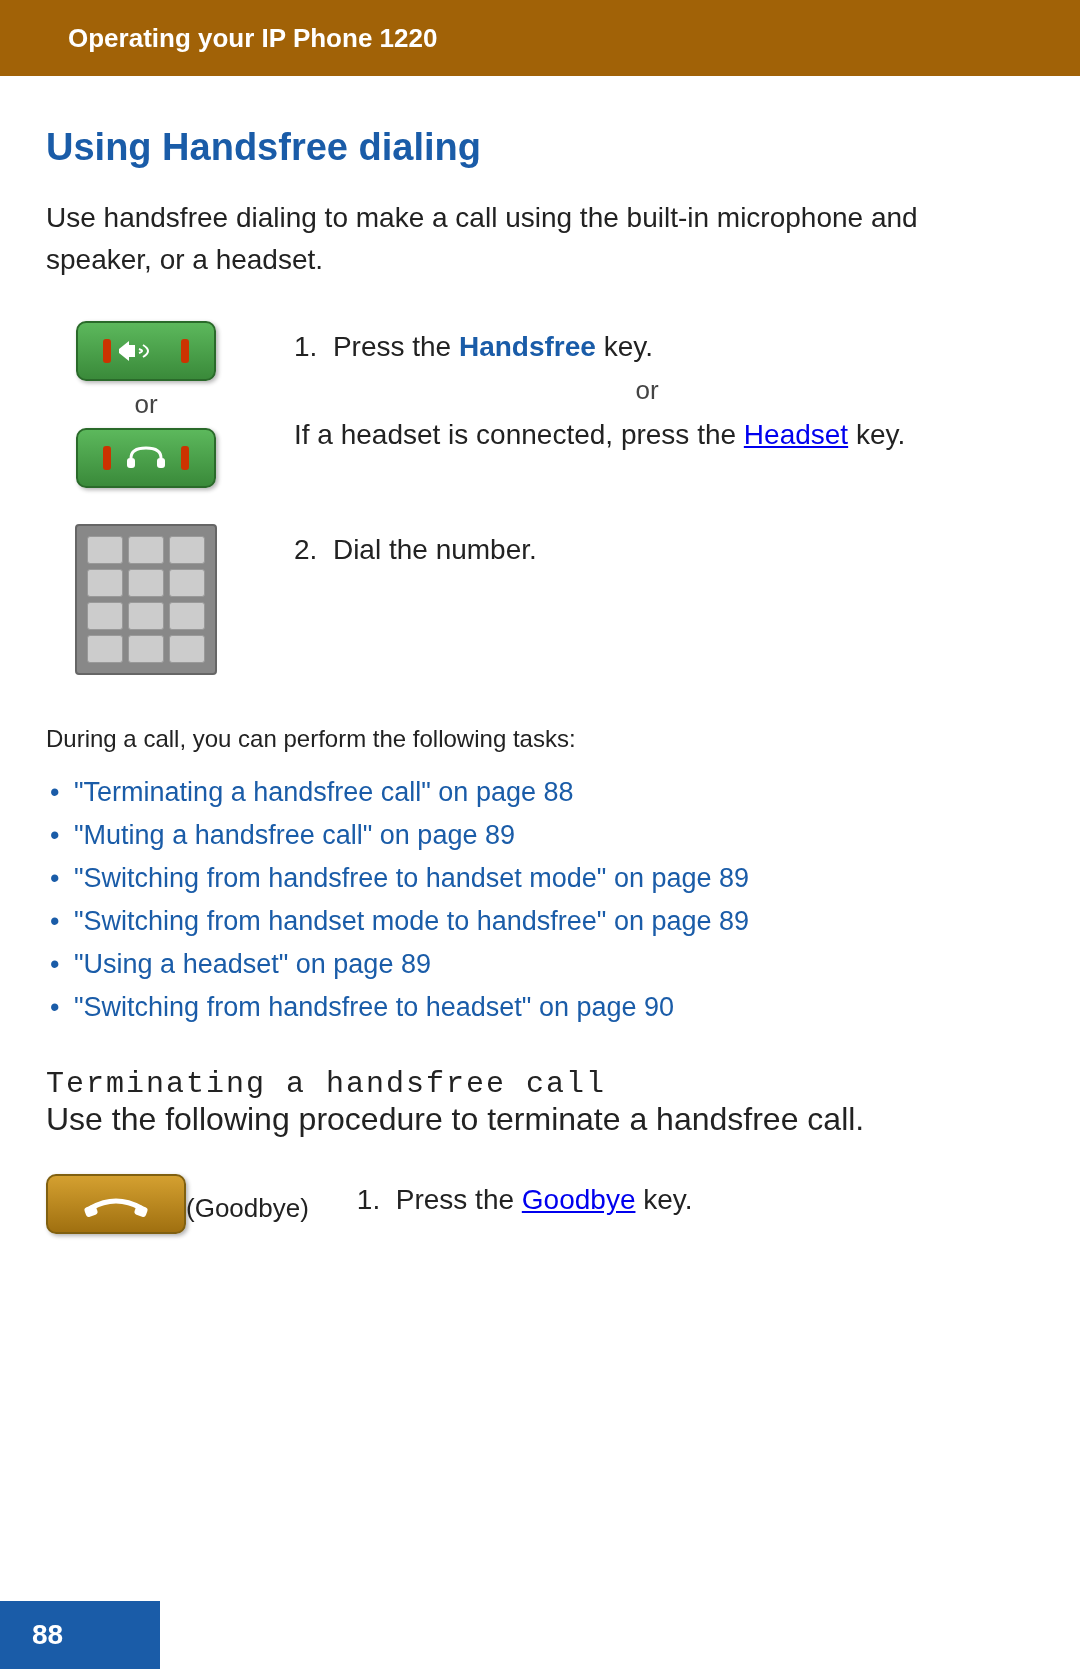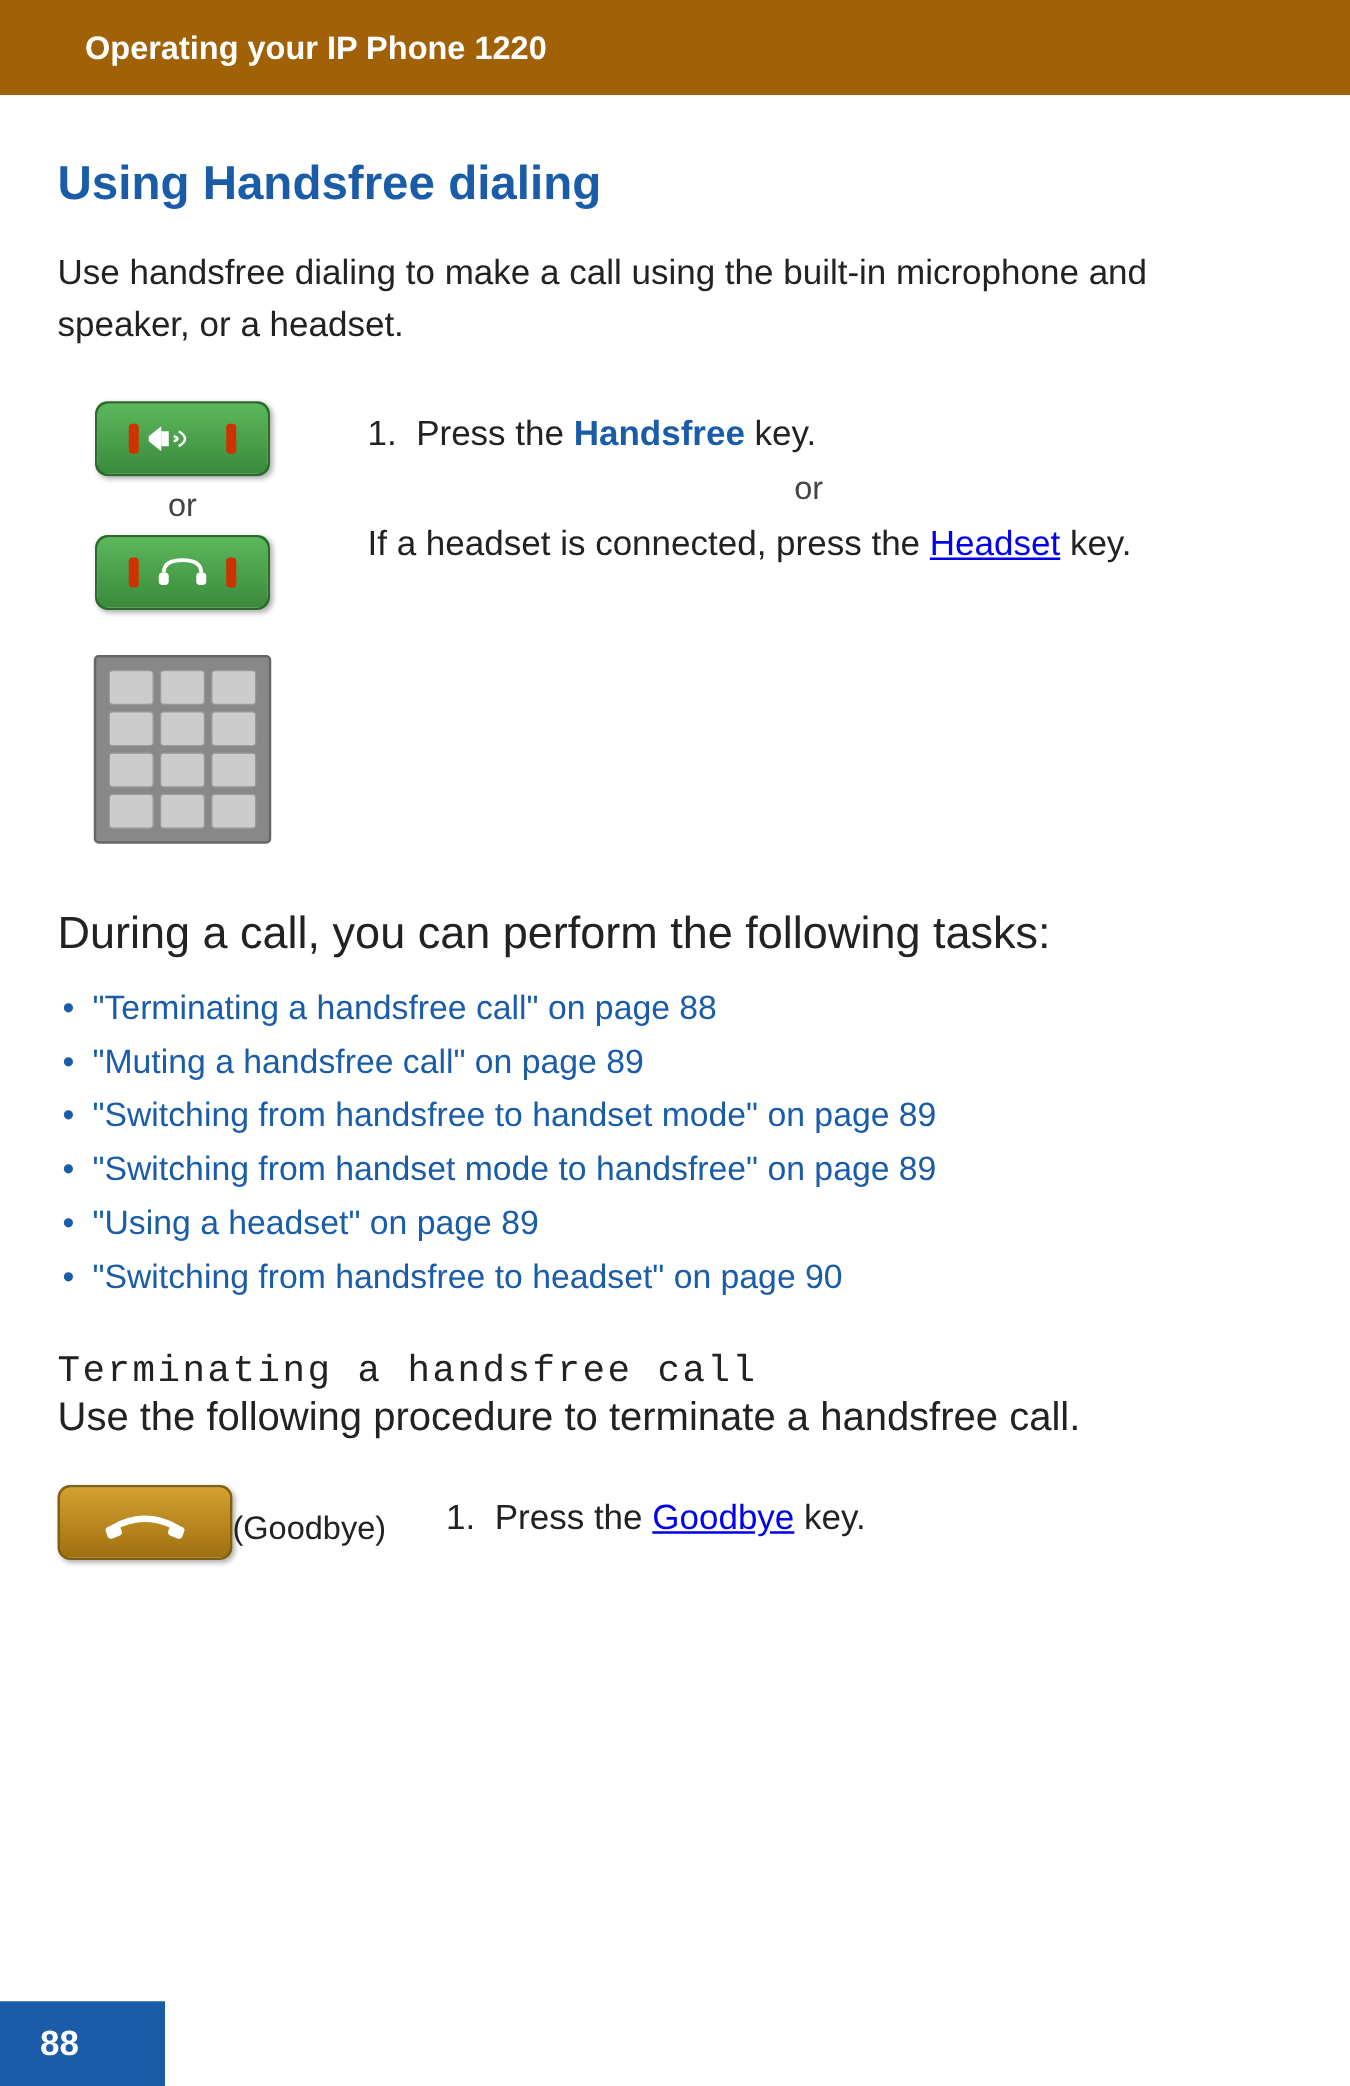--- a/index.html
+++ b/index.html
@@ -146,21 +146,21 @@
 
     .key-cell {
       background: #ccc;
       border-radius: 3px;
       border: 1px solid #999;
       width: 36px;
       height: 28px;
     }
 
     .during-text {
-      font-size: 36px;
+      font-size: 24px;
       color: #222;
       margin-bottom: 24px;
       margin-top: 20px;
     }
 
     .link-list {
       list-style: none;
       padding: 0;
       margin-bottom: 44px;
     }
@@ -220,21 +220,21 @@
 
     .goodbye-step {
       padding-top: 10px;
       font-size: 28px;
     }
 
     .page-footer {
       position: absolute;
       bottom: 0;
       left: 0;
-      width: 132px;
+      width: 160px;
       background: #1a5ca8;
       padding: 18px 32px;
     }
 
     .page-footer span {
       color: #ffffff;
       font-size: 28px;
       font-weight: bold;
     }
   </style>
@@ -304,20 +304,25 @@
         <div class="key-cell"></div>
         <div class="key-cell"></div>
         <div class="key-cell"></div>
         <div class="key-cell"></div>
         <div class="key-cell"></div>
         <div class="key-cell"></div>
         <div class="key-cell"></div>
         <div class="key-cell"></div>
       </div>
     </div>
+    <div class="step-instructions">
+      <div class="step-num">
+        2.&nbsp;&nbsp;<span>Dial the number.</span>
+      </div>
+    </div>
   </div>
 
   <div class="during-text">During a call, you can perform the following tasks:</div>
 
   <ul class="link-list">
     <li>
       <a href="#">"Terminating a handsfree call" on page 88</a>
     </li>
     <li>
       <a href="#">"Muting a handsfree call" on page 89</a>

